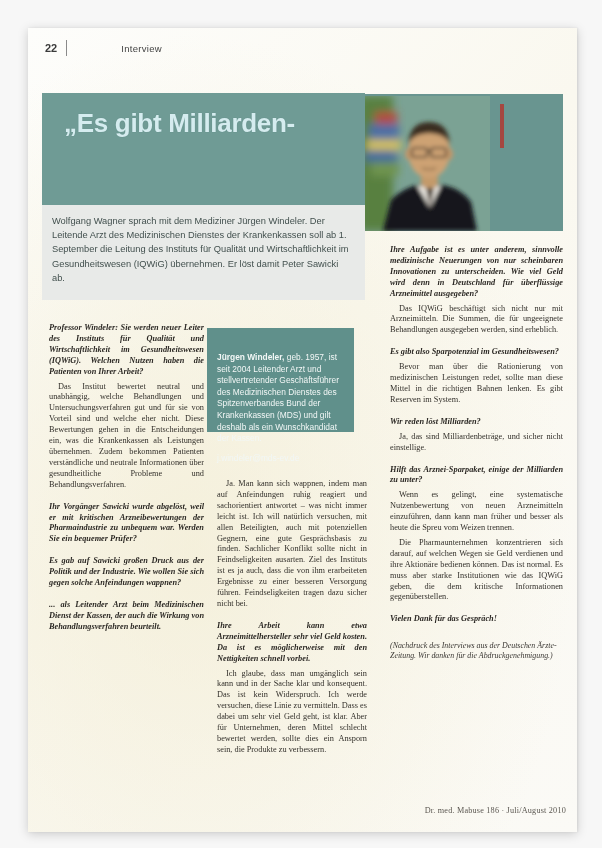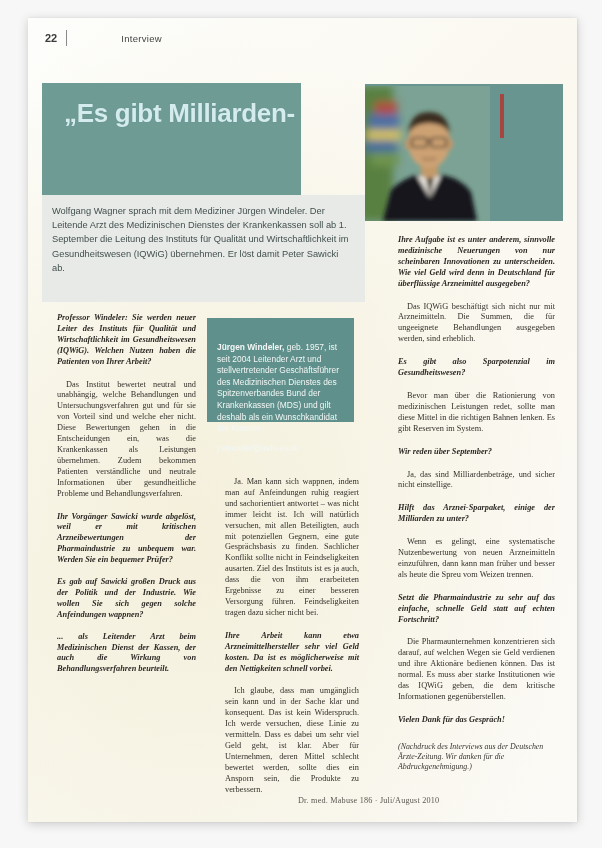--- a/index.html
+++ b/index.html
@@ -3,37 +3,37 @@
 <meta charset="utf-8">
 <style>
   html,body{margin:0;padding:0;}
   body{
     width:602px;height:848px;position:relative;
     background:#f7f7f7;
     font-family:"Liberation Serif", serif;
     overflow:hidden;
   }
   .page{
-    position:absolute;left:28px;top:18px;width:549px;height:804px;
+    position:absolute;left:28px;top:28px;width:549px;height:804px;
     background:
       radial-gradient(ellipse at 30% 65%, rgba(240,233,203,0.55), rgba(255,255,255,0) 70%),
       linear-gradient(135deg,#fdfdfb 0%,#faf8ef 45%,#fbfaf6 100%);
     box-shadow:0 2px 10px rgba(0,0,0,0.18), 1px 0 2px rgba(0,0,0,0.07);
   }
   
   .pagehead{
     position:absolute;left:17px;top:12px;display:flex;align-items:center;
     font-family:"Liberation Sans",sans-serif;color:#3a3a3a;
   }
   .pagenum{font-weight:bold;font-size:11px;}
   .pagehead .divider{width:1px;height:16px;background:#8a8a8a;margin:0 9px;}
   .section{font-size:9.5px;letter-spacing:0.3px;color:#444;margin-left:45px;}
   
   .hero-teal{
-    position:absolute;left:14px;top:65px;width:259px;height:112px;
+    position:absolute;left:14px;top:65px;width:323px;height:112px;
     background:#6f9b95;
   }
   .hero-title{
     position:absolute;left:22px;top:14px;
     font-family:"Liberation Sans",sans-serif;font-weight:bold;
     font-size:26px;line-height:32px;letter-spacing:-0.3px;color:#d5ecef;
     text-shadow:0 0 1px rgba(40,80,80,0.25);
   }
   .photo-backdrop{
     position:absolute;left:337px;top:66px;width:198px;height:137px;
@@ -41,50 +41,50 @@
   }
   .portrait{
     position:absolute;left:337px;top:68px;width:125px;height:135px;
     overflow:hidden;
   }
   .credit-mark{
     position:absolute;left:472px;top:76px;width:4px;height:44px;
     background:#b03a33;opacity:0.85;
   }
   .intro-box{
-    position:absolute;left:14px;top:177px;width:323px;height:107px;
+    position:absolute;left:14px;top:177px;width:323px;height:95px;
     background:#e8eae8;
   }
   .intro-text{
     position:absolute;left:10px;top:9px;width:300px;
     font-family:"Liberation Sans",sans-serif;font-size:9.3px;line-height:14.2px;
     color:#42504e;
   }
   
   .col{position:absolute;font-size:8.3px;line-height:10.9px;color:#33302b;}
-  .col p{margin:12px;text-align:justify;}
+  .col p{margin:4px;text-align:justify;}
   .col p.a{text-indent:9px;}
   .col p.q{font-style:italic;font-weight:bold;color:#2c2925;margin-top:11px;margin-bottom:1px;}
   .col p.q:first-child{margin-top:0;}
   .col p.note{font-style:italic;font-size:7.9px;line-height:10.2px;margin-top:16px;text-align:left;color:#3a3733;}
   #col1{left:17px;top:295px;width:163px;}
   #col3{left:358px;top:217px;width:181px;}
   #col2{left:185px;top:447px;width:158px;}
   
   .infobox{
     position:absolute;left:179px;top:300px;width:147px;height:104px;
     background:#60908b;color:#f2f7f6;
     font-family:"Liberation Sans",sans-serif;font-size:8.4px;line-height:11.6px;
     padding:24px 10px;box-sizing:border-box;
   }
   .infobox .name{font-weight:bold;}
   .infobox .email{margin-top:8px;}
   
   .mag-footer{
-    position:absolute;left:270px;top:778px;width:268px;text-align:left;
+    position:absolute;left:270px;top:778px;width:268px;text-align:right;
     font-size:8.2px;color:#5b5751;letter-spacing:0.2px;
   }
 </style>
 </head>
 <body>
 
 <div class="page">
 
   <div class="pagehead">
     <span class="pagenum">22</span>
@@ -166,25 +166,24 @@
   <div class="col" id="col2">
       <p class="a">Ja. Man kann sich wappnen, indem man auf Anfeindungen ruhig reagiert und sachorientiert antwortet – was nicht immer leicht ist. Ich will natürlich versuchen, mit allen Beteiligten, auch mit potenziellen Gegnern, eine gute Gesprächsbasis zu finden. Sachlicher Konflikt sollte nicht in Feindseligkeiten ausarten. Ziel des Instituts ist es ja auch, dass die von ihm erarbeiteten Ergebnisse zu einer besseren Versorgung führen. Feindseligkeiten tragen dazu sicher nicht bei.</p>
       <p class="q">Ihre Arbeit kann etwa Arzneimittelhersteller sehr viel Geld kosten. Da ist es möglicherweise mit den Nettigkeiten schnell vorbei.</p>
       <p class="a">Ich glaube, dass man umgänglich sein kann und in der Sache klar und konsequent. Das ist kein Widerspruch. Ich werde versuchen, diese Linie zu vermitteln. Dass es dabei um sehr viel Geld geht, ist klar. Aber für Unternehmen, deren Mittel schlecht bewertet werden, sollte dies ein Ansporn sein, die Produkte zu verbessern.</p>
     </div>
   <div class="col" id="col3">
       <p class="q">Ihre Aufgabe ist es unter anderem, sinnvolle medizinische Neuerungen von nur scheinbaren Innovationen zu unterscheiden. Wie viel Geld wird denn in Deutschland für überflüssige Arzneimittel ausgegeben?</p>
       <p class="a">Das IQWiG beschäftigt sich nicht nur mit Arzneimitteln. Die Summen, die für ungeeignete Behandlungen ausgegeben werden, sind erheblich.</p>
       <p class="q">Es gibt also Sparpotenzial im Gesundheitswesen?</p>
       <p class="a">Bevor man über die Rationierung von medizinischen Leistungen redet, sollte man diese Mittel in die richtigen Bahnen lenken. Es gibt Reserven im System.</p>
-      <p class="q">Wir reden über September?</p>
+      <p class="q">Wir reden löst Milliarden?</p>
       <p class="a">Ja, das sind Milliardenbeträge, und sicher nicht einstellige.</p>
       <p class="q">Hilft das Arznei-Sparpaket, einige der Milliarden zu unter?</p>
       <p class="a">Wenn es gelingt, eine systematische Nutzenbewertung von neuen Arzneimitteln einzuführen, dann kann man früher und besser als heute die Spreu vom Weizen trennen.</p>
-      <p class="q">Setzt die Pharmaindustrie zu sehr auf das einfache, schnelle Geld statt auf echten Fortschritt?</p>
       <p class="a">Die Pharmaunternehmen konzentrieren sich darauf, auf welchen Wegen sie Geld verdienen und ihre Aktionäre bedienen können. Das ist normal. Es muss aber starke Institutionen wie das IQWiG geben, die dem kritische Informationen gegenüberstellen.</p>
       <p class="q">Vielen Dank für das Gespräch!</p>
       <p class="note">(Nachdruck des Interviews aus der Deutschen Ärzte-Zeitung. Wir danken für die Abdruckgenehmigung.)</p>
     </div>
 
   <div class="mag-footer">Dr. med. Mabuse 186 · Juli/August 2010</div>
 
 </div>
 
 </body></html>

